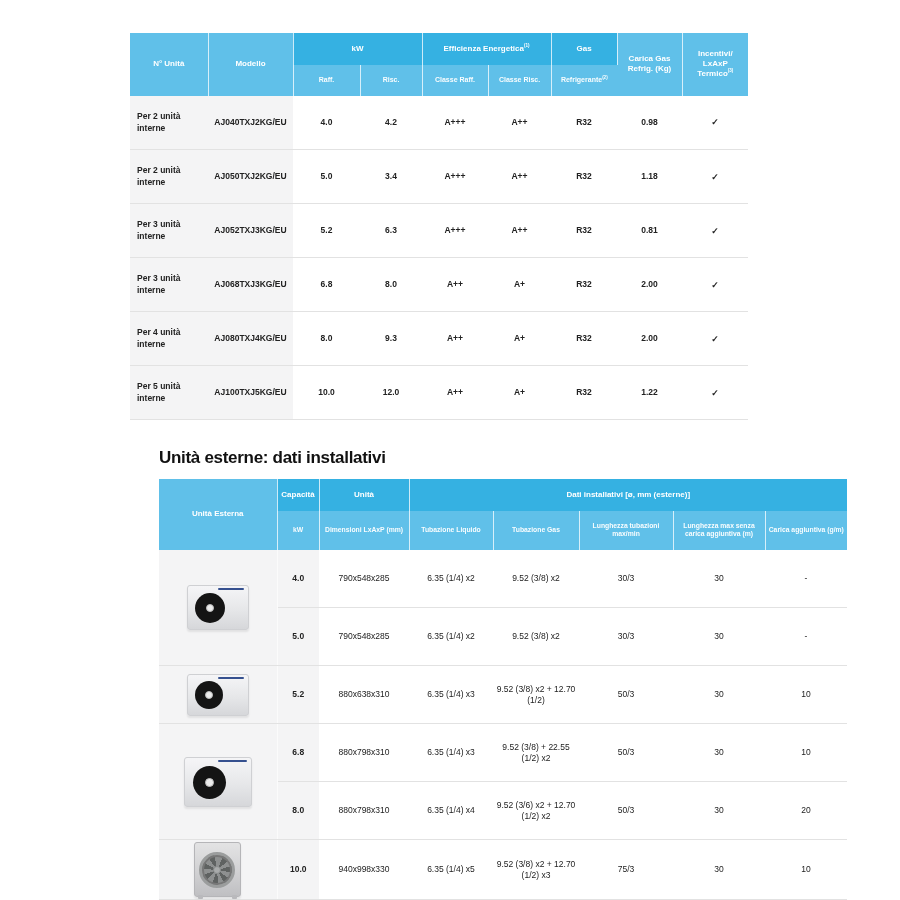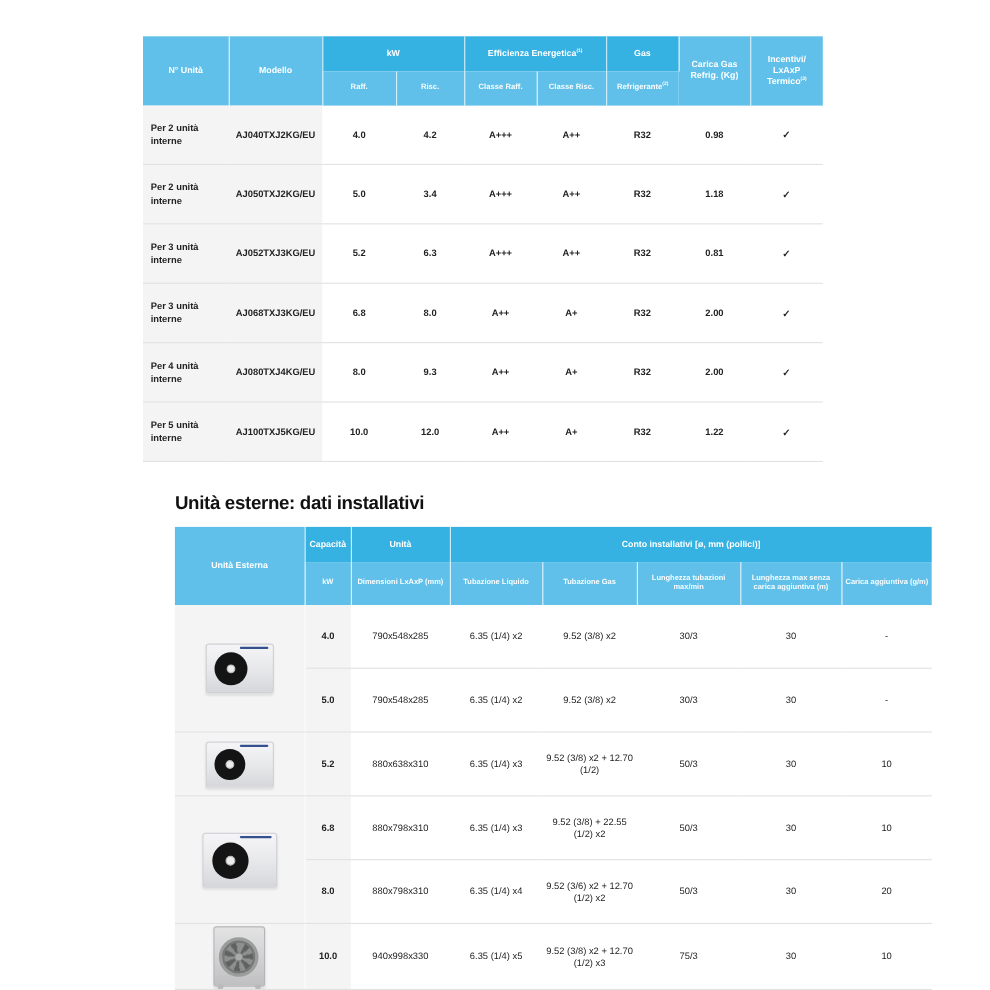--- a/index.html
+++ b/index.html
@@ -199,21 +199,21 @@
       <col style="width:86px">
         <col style="width:94px">
         <col style="width:92px">
         <col style="width:82px">
     </colgroup>
     <thead>
       <tr>
         <th rowspan="2" class="hlt">Unità Esterna</th>
         <th class="hdk">Capacità</th>
         <th class="hdk">Unità</th>
-        <th colspan="5" class="hdk">Conto installativi [ø, mm (pollici)]</th>
+        <th colspan="5" class="hdk">Dati installativi [ø, mm (esterne)]</th>
       </tr>
       <tr>
         <th class="hsub">kW</th>
         <th class="hsub">Dimensioni LxAxP (mm)</th>
         <th class="hsub">Tubazione Liquido</th>
         <th class="hsub">Tubazione Gas</th>
         <th class="hsub">Lunghezza tubazioni max/min</th>
         <th class="hsub">Lunghezza max senza carica aggiuntiva (m)</th>
         <th class="hsub">Carica aggiuntiva (g/m)</th>
       </tr>

